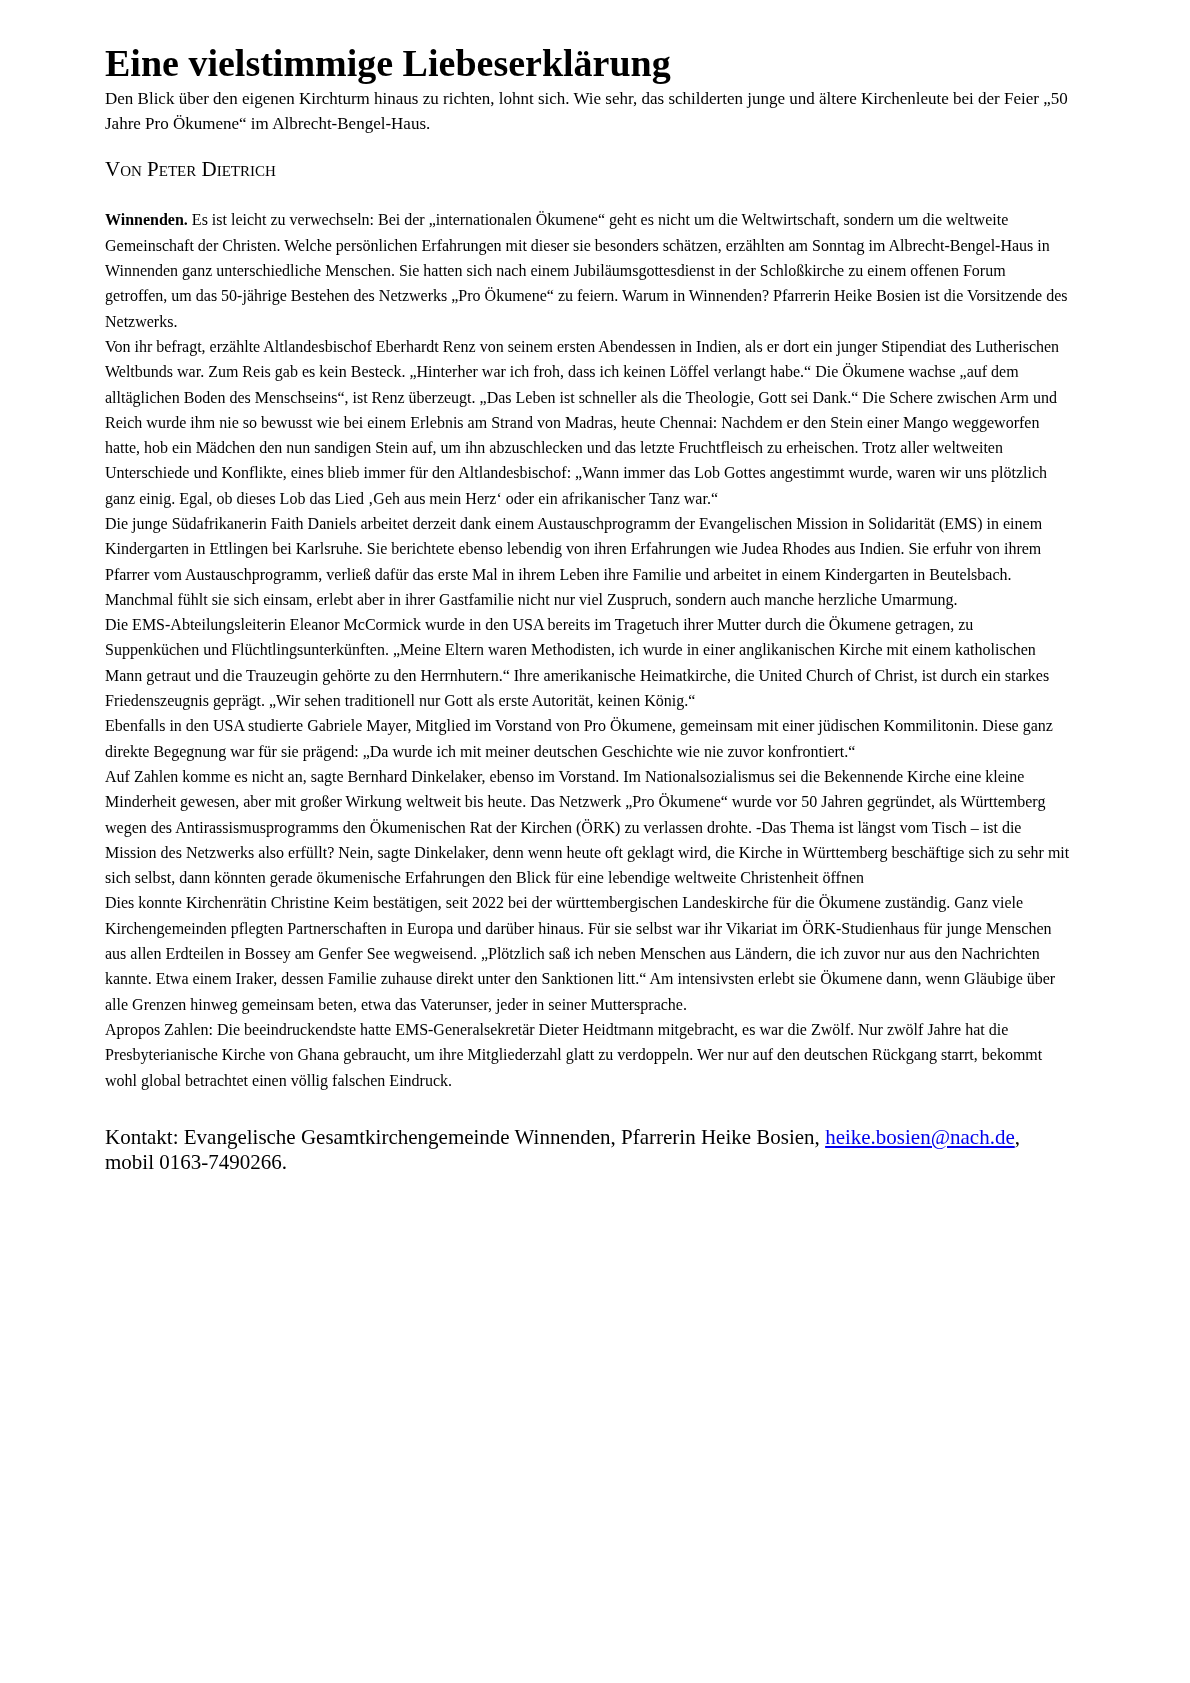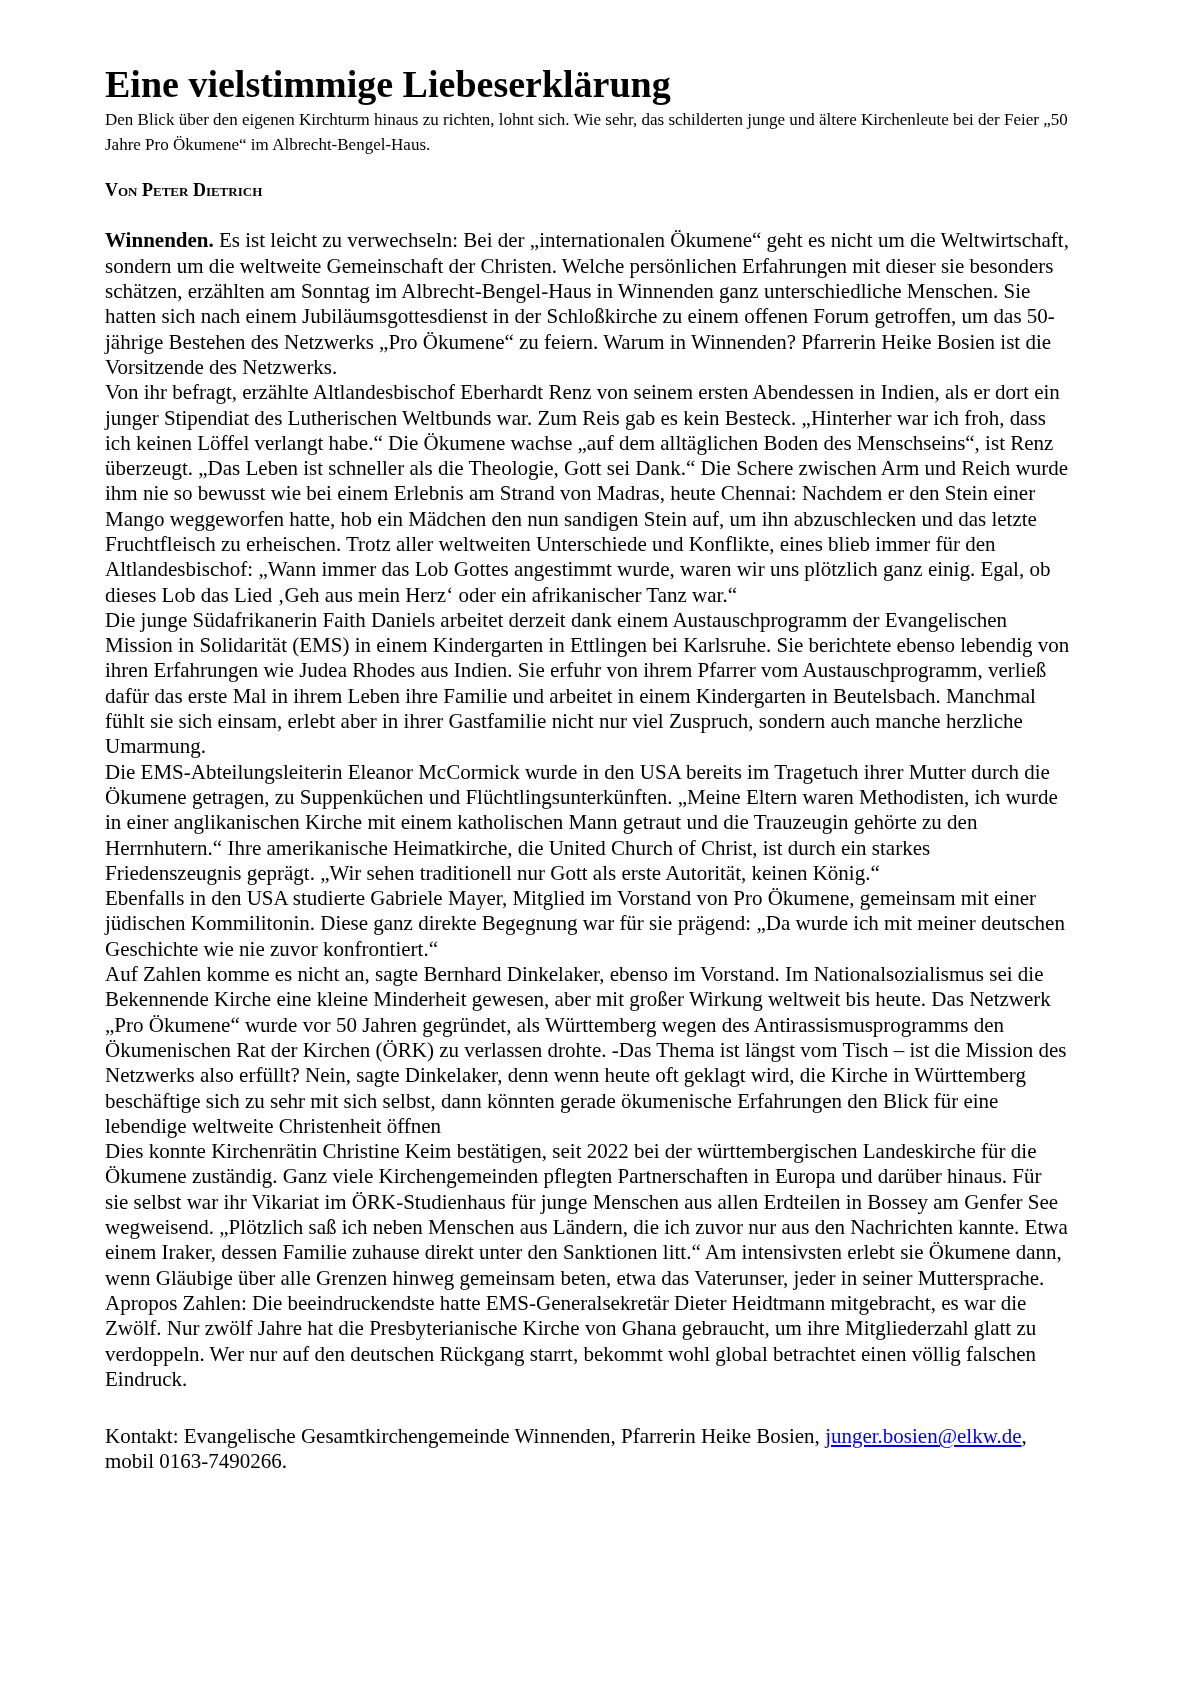--- a/index.html
+++ b/index.html
@@ -10,47 +10,46 @@
   .page {
     position: relative;
     width: 1190px;
     height: 1683px;
     background: #ffffff;
     overflow: hidden;
   }
   .content {
     position: absolute;
     left: 105px;
-    top: 63px;
+    top: 42px;
     width: 965px;
     font-family: "Liberation Serif", "DejaVu Serif", serif;
     color: #000000;
   }
   .title {
     font-size: 38px;
     line-height: 1.12;
     font-weight: bold;
     margin: 0;
     letter-spacing: 0;
   }
   .subtitle {
     font-size: 17px;
     line-height: 25.3px;
     margin: 1px 0 0 0;
   }
   .byline {
-    font-size: 18px;
+    font-size: 21px;
     line-height: 25.3px;
     margin: 21px 0 0 0;
     font-variant: small-caps;
-    font-weight: bold;
   }
   .body-text {
     margin-top: 25px;
-    font-size: 21px;
+    font-size: 16px;
     line-height: 25.3px;
   }
   .body-text p {
     margin: 0;
   }
   .footnote {
     font-size: 21px;
     line-height: 25.3px;
     margin: 34px 0 0 0;
   }
@@ -82,16 +81,16 @@
       <p>Von ihr befragt, erzählte Altlandesbischof Eberhardt Renz von seinem ersten Abendessen in Indien, als er dort ein junger Stipendiat des Lutherischen Weltbunds war. Zum Reis gab es kein Besteck. „Hinterher war ich froh, dass ich keinen Löffel verlangt habe.“ Die Ökumene wachse „auf dem alltäglichen Boden des Menschseins“, ist Renz überzeugt. „Das Leben ist schneller als die Theologie, Gott sei Dank.“ Die Schere zwischen Arm und Reich wurde ihm nie so bewusst wie bei einem Erlebnis am Strand von Madras, heute Chennai: Nachdem er den Stein einer Mango weggeworfen hatte, hob ein Mädchen den nun sandigen Stein auf, um ihn abzuschlecken und das letzte Fruchtfleisch zu erheischen. Trotz aller weltweiten Unterschiede und Konflikte, eines blieb immer für den Altlandesbischof: „Wann immer das Lob Gottes angestimmt wurde, waren wir uns plötzlich ganz einig. Egal, ob dieses Lob das Lied ‚Geh aus mein Herz‘ oder ein afrikanischer Tanz war.“</p>
       <p>Die junge Südafrikanerin Faith Daniels arbeitet derzeit dank einem Austauschprogramm der Evangelischen Mission in Solidarität (EMS) in einem Kindergarten in Ettlingen bei Karlsruhe. Sie berichtete ebenso lebendig von ihren Erfahrungen wie Judea Rhodes aus Indien. Sie erfuhr von ihrem Pfarrer vom Austauschprogramm, verließ dafür das erste Mal in ihrem Leben ihre Familie und arbeitet in einem Kindergarten in Beutelsbach. Manchmal fühlt sie sich einsam, erlebt aber in ihrer Gastfamilie nicht nur viel Zuspruch, sondern auch manche herzliche Umarmung.</p>
       <p>Die EMS-Abteilungsleiterin Eleanor McCormick wurde in den USA bereits im Tragetuch ihrer Mutter durch die Ökumene getragen, zu Suppenküchen und Flüchtlingsunterkünften. „Meine Eltern waren Methodisten, ich wurde in einer anglikanischen Kirche mit einem katholischen Mann getraut und die Trauzeugin gehörte zu den Herrnhutern.“ Ihre amerikanische Heimatkirche, die United Church of Christ, ist durch ein starkes Friedenszeugnis geprägt. „Wir sehen traditionell nur Gott als erste Autorität, keinen König.“</p>
       <p>Ebenfalls in den USA studierte Gabriele Mayer, Mitglied im Vorstand von Pro Ökumene, gemeinsam mit einer jüdischen Kommilitonin. Diese ganz direkte Begegnung war für sie prägend: „Da wurde ich mit meiner deutschen Geschichte wie nie zuvor konfrontiert.“</p>
       <p>Auf Zahlen komme es nicht an, sagte Bernhard Dinkelaker, ebenso im Vorstand. Im Nationalsozialismus sei die Bekennende Kirche eine kleine Minderheit gewesen, aber mit großer Wirkung weltweit bis heute. Das Netzwerk „Pro Ökumene“ wurde vor 50 Jahren gegründet, als Württemberg wegen des Antirassismusprogramms den Ökumenischen Rat der Kirchen (ÖRK) zu verlassen drohte. -Das Thema ist längst vom Tisch – ist die Mission des Netzwerks also erfüllt? Nein, sagte Dinkelaker, denn wenn heute oft geklagt wird, die Kirche in Württemberg beschäftige sich zu sehr mit sich selbst, dann könnten gerade ökumenische Erfahrungen den Blick für eine lebendige weltweite Christenheit öffnen</p>
       <p>Dies konnte Kirchenrätin Christine Keim bestätigen, seit 2022 bei der württembergischen Landeskirche für die Ökumene zuständig. Ganz viele Kirchengemeinden pflegten Partnerschaften in Europa und darüber hinaus. Für sie selbst war ihr Vikariat im ÖRK-Studienhaus für junge Menschen aus allen Erdteilen in Bossey am Genfer See wegweisend. „Plötzlich saß ich neben Menschen aus Ländern, die ich zuvor nur aus den Nachrichten kannte. Etwa einem Iraker, dessen Familie zuhause direkt unter den Sanktionen litt.“ Am intensivsten erlebt sie Ökumene dann, wenn Gläubige über alle Grenzen hinweg gemeinsam beten, etwa das Vaterunser, jeder in seiner Muttersprache.</p>
       <p>Apropos Zahlen: Die beeindruckendste hatte EMS-Generalsekretär Dieter Heidtmann mitgebracht, es war die Zwölf. Nur zwölf Jahre hat die Presbyterianische Kirche von Ghana gebraucht, um ihre Mitgliederzahl glatt zu verdoppeln. Wer nur auf den deutschen Rückgang starrt, bekommt wohl global betrachtet einen völlig falschen Eindruck.</p>
     </div>
 
 
-    <p class="contact"><span>Kontakt: Evangelische Gesamtkirchengemeinde Winnenden, Pfarrerin Heike Bosien, </span><a class="email-link" href="#">junger.bosien@elkw.de</a><span>, mobil 0163-7490266.</span></p>
+    <p class="contact"><span>Kontakt: Evangelische Gesamtkirchengemeinde Winnenden, Pfarrerin Heike Bosien, </span><a class="email-link" href="#">heike.bosien@nach.de</a><span>, mobil 0163-7490266.</span></p>
 
   </div>
 </div>
 
 </body></html>

